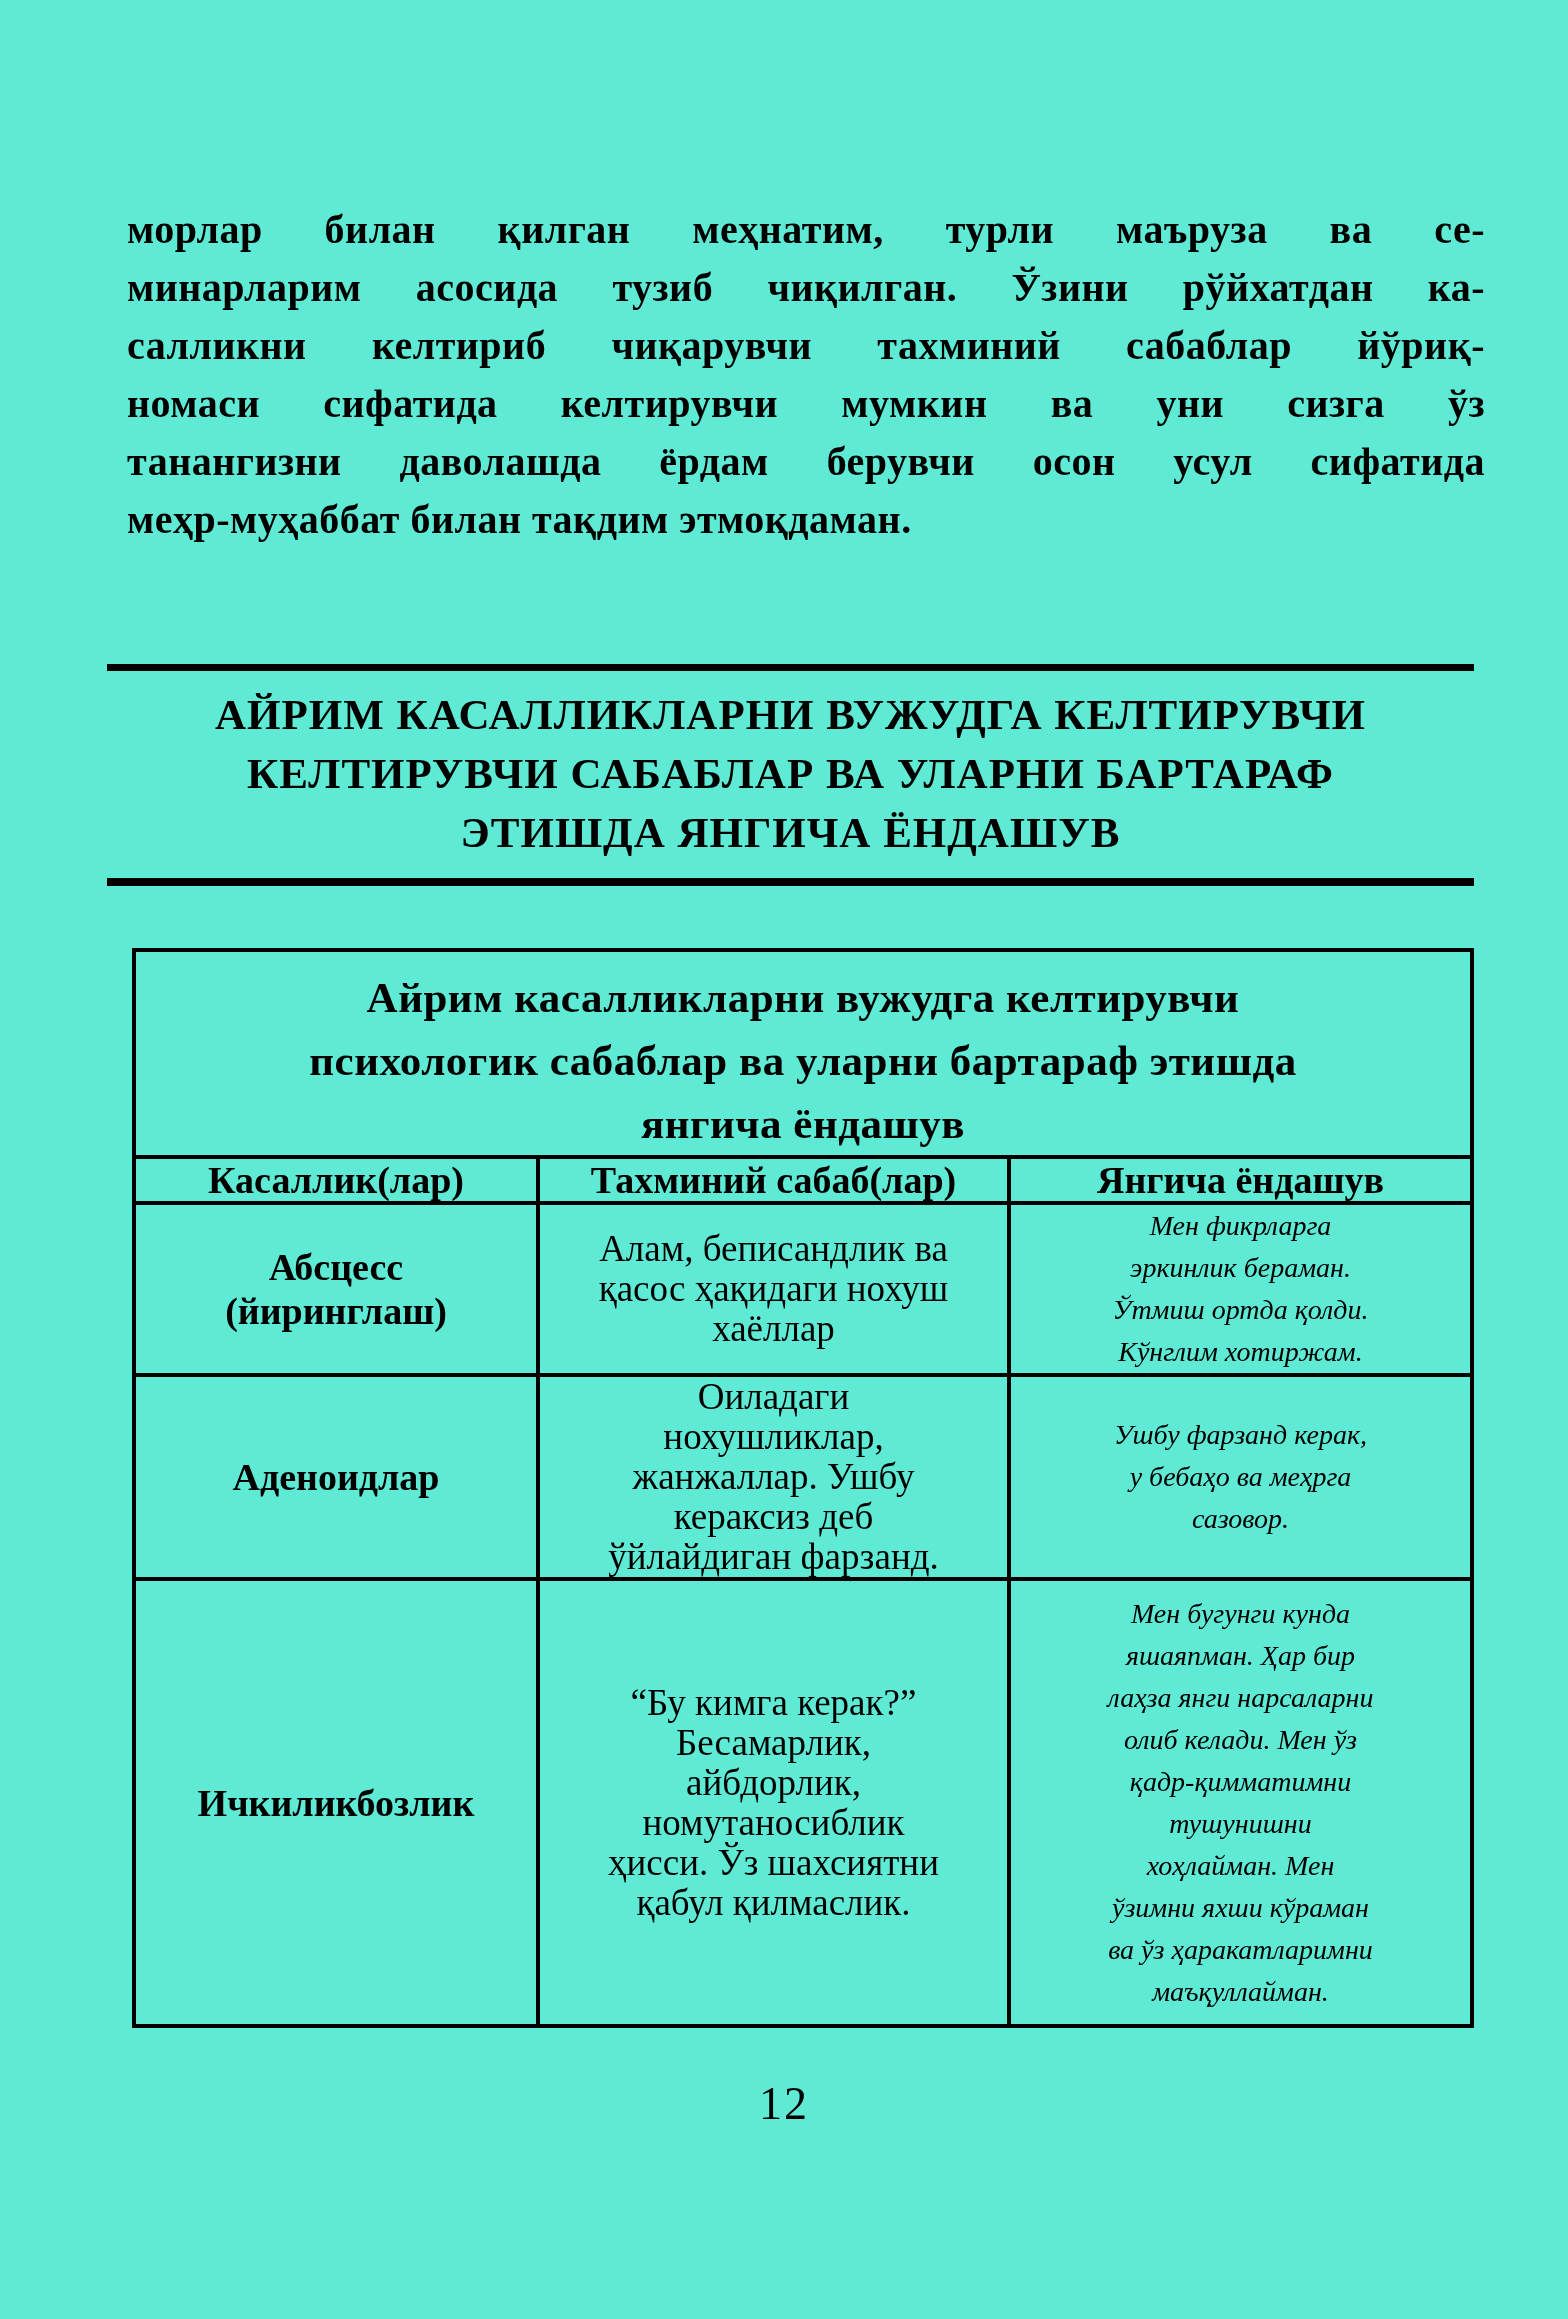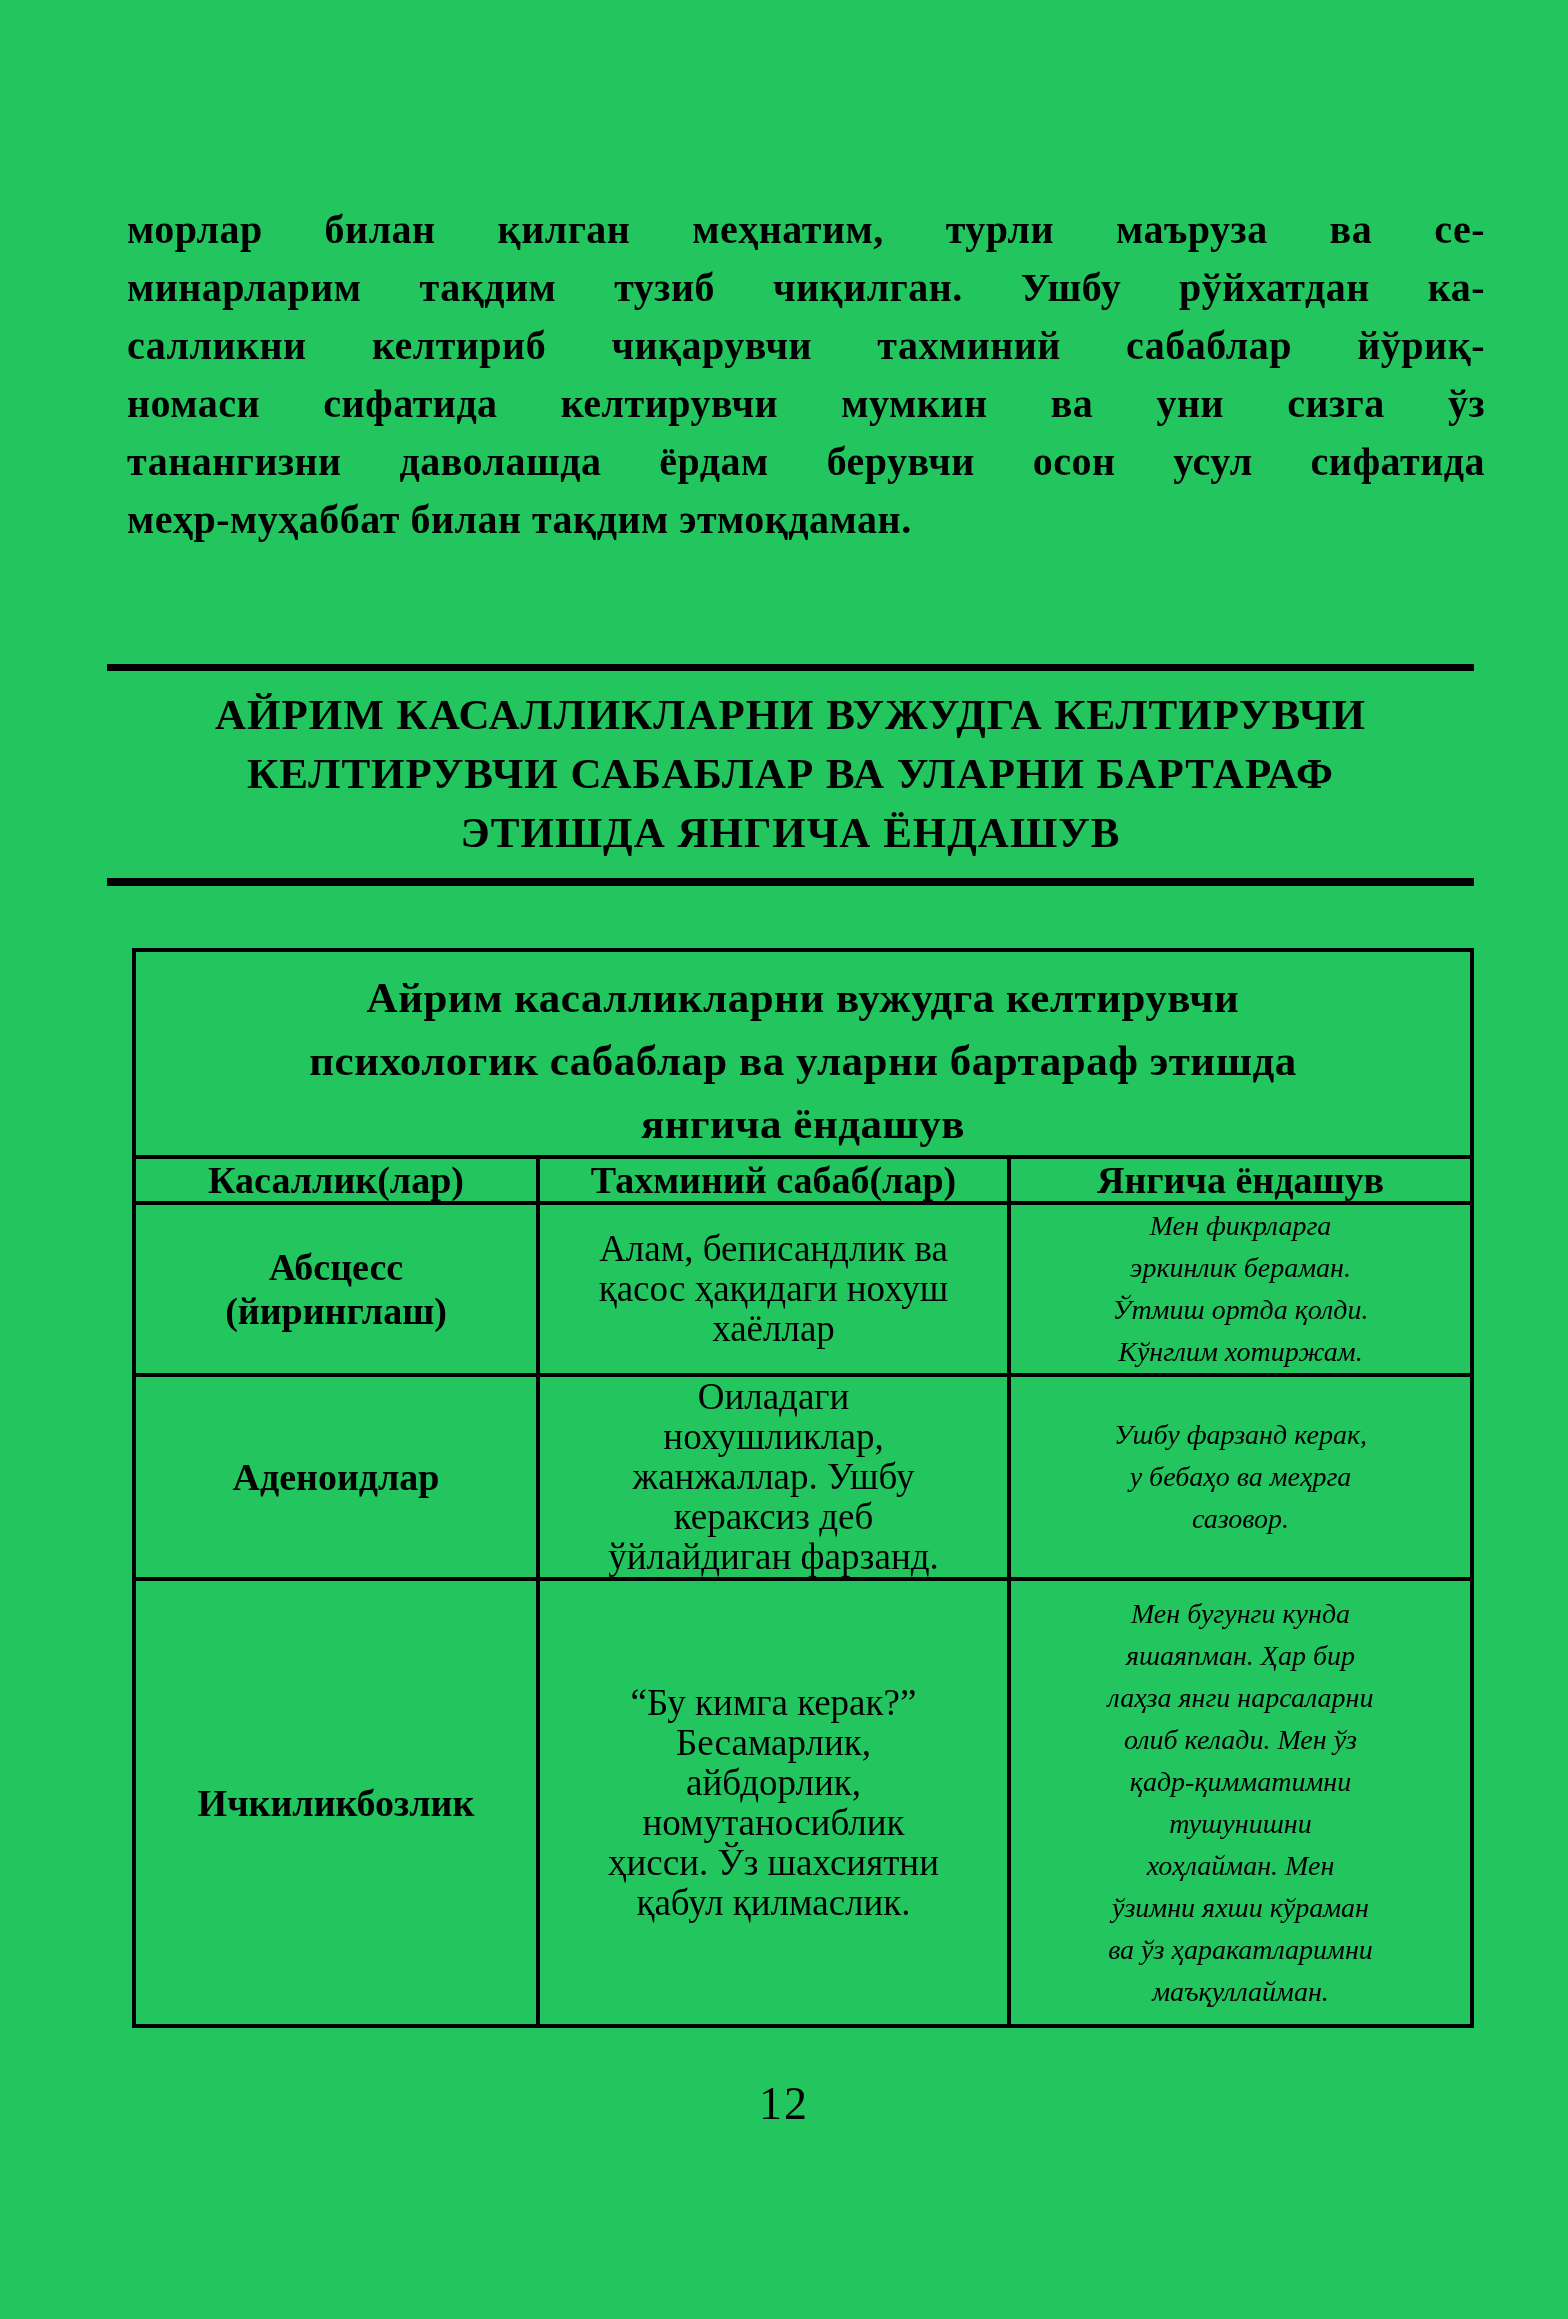--- a/index.html
+++ b/index.html
@@ -1,21 +1,21 @@
 <!DOCTYPE html>
 <html><head>
 <meta charset="utf-8">
 <style>
   * { margin: 0; padding: 0; box-sizing: border-box; }
   html, body { background: #e8e8e8; }
   .page {
     position: relative;
     width: 1568px;
     height: 2320px;
-    background: #22c55e;
+    background: #5eead4;
     color: #000000;
     font-family: "Liberation Serif", "DejaVu Serif", serif;
     overflow: hidden;
   }
 
   
   .paragraph {
     position: absolute;
     left: 127px;
     top: 201px;
@@ -124,21 +124,21 @@
     letter-spacing: 2px;
   }
 </style>
 </head>
 <body>
 
 <div class="page">
 
   <div class="paragraph">
     <div class="pline">морлар билан қилган меҳнатим, турли маъруза ва се-</div>
-    <div class="pline">минарларим тақдим тузиб чиқилган. Ушбу рўйхатдан ка-</div>
+    <div class="pline">минарларим асосида тузиб чиқилган. Ўзини рўйхатдан ка-</div>
     <div class="pline">салликни келтириб чиқарувчи тахминий сабаблар йўриқ-</div>
     <div class="pline">номаси сифатида келтирувчи мумкин ва уни сизга ўз</div>
     <div class="pline">танангизни даволашда ёрдам берувчи осон усул сифатида</div>
     <div class="pline last">меҳр-муҳаббат билан тақдим этмоқдаман.</div>
   </div>
 
   <div class="rule rule-top"></div>
 
   <div class="section-heading">
     <div class="hline">АЙРИМ КАСАЛЛИКЛАРНИ ВУЖУДГА КЕЛТИРУВЧИ</div>

